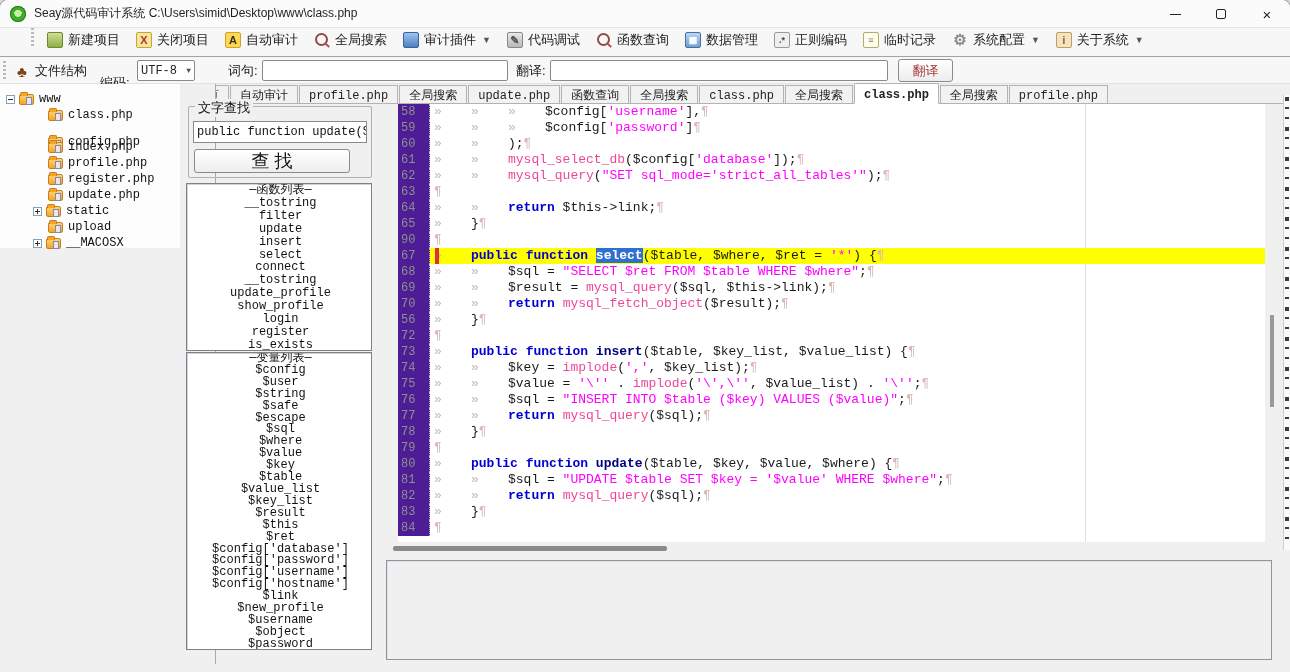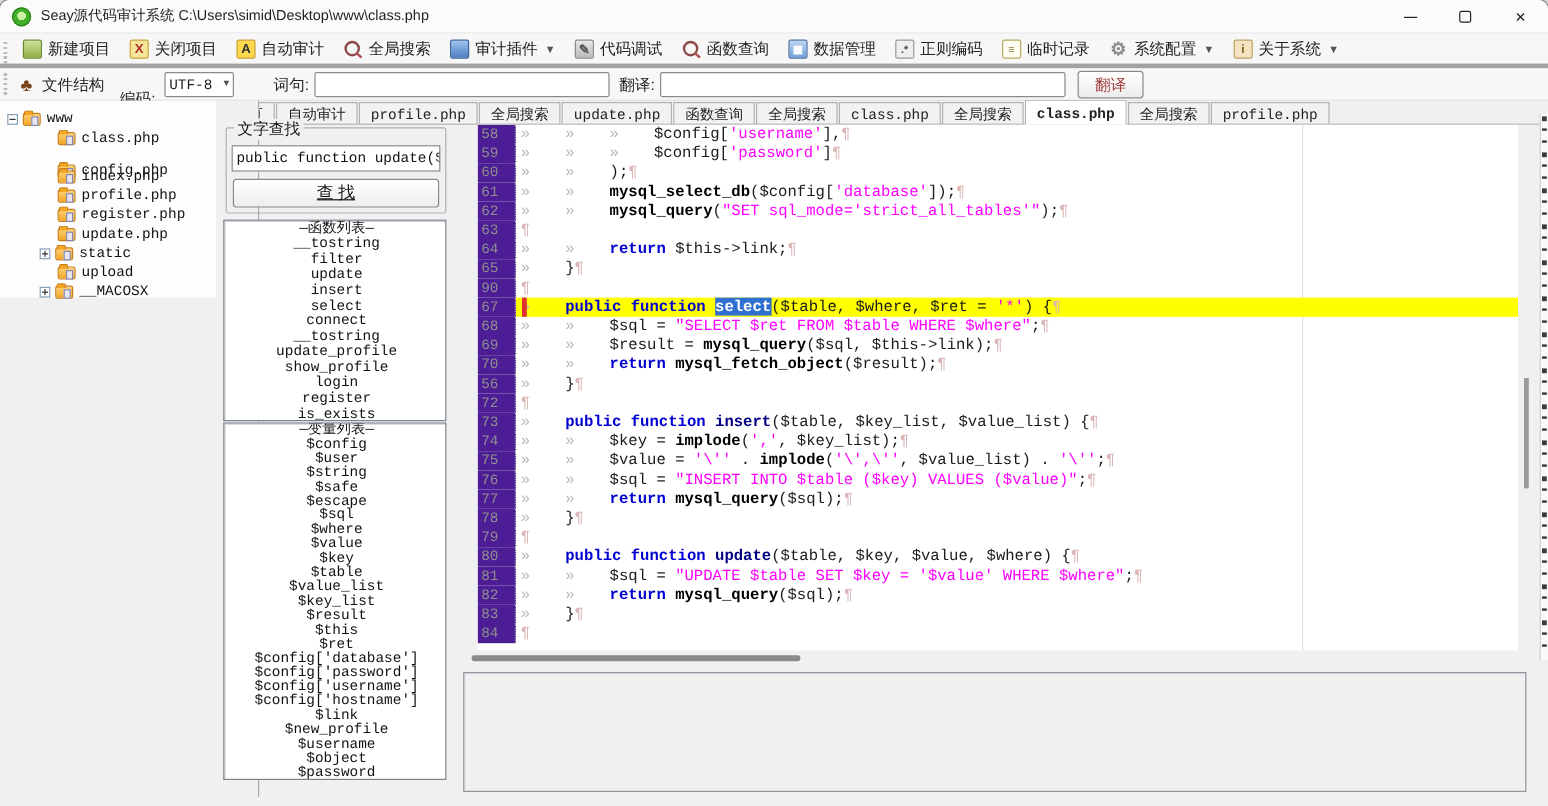--- a/index.html
+++ b/index.html
@@ -16,21 +16,21 @@
     background:radial-gradient(circle at 50% 45%, #c8f0a0 0 30%, #3fae2a 31% 75%, #2c8f1d 76%);
     box-shadow:inset 0 0 0 1px #2a7d18;}
   #title-text{font-size:12px;color:#1f1f1f;white-space:nowrap;}
   #win-controls{position:absolute;right:0;top:0;height:28px;display:flex;}
   .winbtn{width:46px;height:28px;display:flex;align-items:center;justify-content:center;color:#222;}
   .glyph-min{width:11px;height:1px;background:#222;display:block;}
   .glyph-max{width:10px;height:10px;border:1px solid #222;border-radius:2px;display:block;}
   .glyph-close{font-size:15px;line-height:1;}
   
   #toolbar1{position:absolute;left:0;top:28px;width:1290px;height:29px;background:#f7f7f7;
-    display:flex;align-items:flex-end;border-bottom:4px solid #a3a3a3;}
+    display:flex;align-items:flex-start;border-bottom:1px solid #a3a3a3;padding-left:28px;}
   .grip{width:3px;height:18px;margin:0 5px 0 3px;background:repeating-linear-gradient(#bbb 0 2px,transparent 2px 4px);}
   .tb-item{display:flex;align-items:center;gap:5px;padding:3px 8px;font-size:13px;color:#222;border-radius:3px;}
   .tb-item .caret{font-size:9px;color:#555;margin-left:1px;}
   .ic{width:16px;height:16px;display:inline-flex;align-items:center;justify-content:center;
      font-size:11px;font-weight:bold;border-radius:2px;position:relative;flex:none;}
   .ic-newproj{background:linear-gradient(#cfe09a,#8faf42);border:1px solid #6d8a2a;}
   .ic-closeproj{background:#f6e69a;border:1px solid #c9a23c;color:#b03030;}
   .ic-audit{background:#ffd84d;border:1px solid #c9a23c;color:#333;}
   .ic-mag{border:none;}
   .ic-mag::before{content:"";width:9px;height:9px;border:2px solid #8c4a4a;border-radius:50%;position:absolute;left:1px;top:1px;}
@@ -77,43 +77,43 @@
     border-radius:2px;position:relative;margin-right:5px;flex:none;}
   .folder::before{content:"";position:absolute;left:0px;top:-3px;width:6px;height:3px;background:#f5a623;
     border:1px solid #c77f1b;border-bottom:none;border-radius:2px 2px 0 0;}
   .folder::after{content:"";position:absolute;right:1px;top:2px;width:4px;height:6px;background:#e6e6f5;border:1px solid #8888aa;}
   
   #searchbox{position:absolute;left:188px;top:106px;width:184px;height:72px;border:1px solid #b0b0b0;border-radius:2px;}
   #searchbox-title{position:absolute;left:6px;top:-8px;background:#f0f0f0;padding:0 3px;font-size:13px;color:#111;}
   #search-input{position:absolute;left:4px;top:14px;width:174px;height:22px;background:#fff;border:1px solid #8a8a8a;
     font-family:"Liberation Mono",monospace;font-size:12px;padding:0 3px;white-space:nowrap;overflow:hidden;
     display:flex;align-items:center;color:#111;}
-  #search-btn{position:absolute;left:5px;top:42px;width:172px;height:24px;background:linear-gradient(#ffffff,#ededed);
-    border:1px solid #8a8a8a;border-radius:3px;display:flex;align-items:center;justify-content:center;font-size:14px;color:#111;text-decoration:underline;}
+  #search-btn{position:absolute;left:5px;top:42px;width:156px;height:24px;background:linear-gradient(#ffffff,#ededed);
+    border:1px solid #8a8a8a;border-radius:3px;display:flex;align-items:center;justify-content:center;font-size:18px;color:#111;}
   .listbox{position:absolute;left:186px;width:186px;background:#fff;border:1px solid #7a828c;
     box-shadow:inset 1px 1px 0 #d0d4d8;overflow:hidden;font-family:"Liberation Mono",monospace;font-size:12px;color:#111;text-align:center;}
   #function-list{top:183px;height:168px;}
   #variable-list{top:352px;height:298px;}
   .lb-row{padding-left:3px;white-space:nowrap;}
   #function-list .lb-row{line-height:12.9px;}
   #variable-list .lb-row{line-height:11.9px;}
   .lb-header{white-space:nowrap;padding-left:3px;}
   
   #editor{position:absolute;left:398px;top:104px;width:867px;height:438px;background:#ffffff;overflow:hidden;}
   #margin-line{position:absolute;left:687px;top:0;width:1px;height:438px;background:#e0e0e0;}
   .code-line{position:relative;height:16px;display:flex;align-items:center;
     font-family:"Liberation Mono",monospace;font-size:13px;line-height:16px;white-space:pre;}
   .line-no{width:32px;flex:none;text-align:left;padding-left:3px;color:#8f8f8f;font-size:12px;
     border-right:1px dotted #b8b8b8;height:16px;background:#4c1d95;}
   .code-body{position:relative;flex:1;height:16px;padding-left:4px;z-index:1;}
   .code-line.hl .code-body{background:#ffff00;}
   .red-marker{position:absolute;left:37px;top:0;width:4px;height:16px;background:#e03030;z-index:2;}
   .tab-mark{display:inline-block;width:37px;color:#b9b9b9;}
   .sg-kw{color:#0000d0;font-weight:bold;}
-  .sg-fn{color:#000000;font-weight:bold;margin-top:12px;}
+  .sg-fn{color:#ec4899;font-weight:normal;margin-top:12px;}
   .sg-name{color:#000080;font-weight:bold;}
   .sg-str{color:#ff00ff;}
   .sg-pl{color:#1a1a1a;}
   .sg-sel{background:#2f6fd0;color:#ffffff;font-weight:bold;}
   .pilcrow{color:#dbb7b7;}
   
   #vscroll{position:absolute;left:1265px;top:104px;width:17px;height:438px;background:#f0f0f0;}
   #vscroll-thumb{position:absolute;left:5px;top:211px;width:4px;height:92px;background:#9a9a9a;}
   #marker-strip{position:absolute;left:1283px;top:95px;width:7px;height:455px;background:#fafafa;border-left:1px solid #cfcfcf;overflow:hidden;}
   .mk{position:absolute;left:1px;width:4px;height:2px;background:#3a3a3a;}

